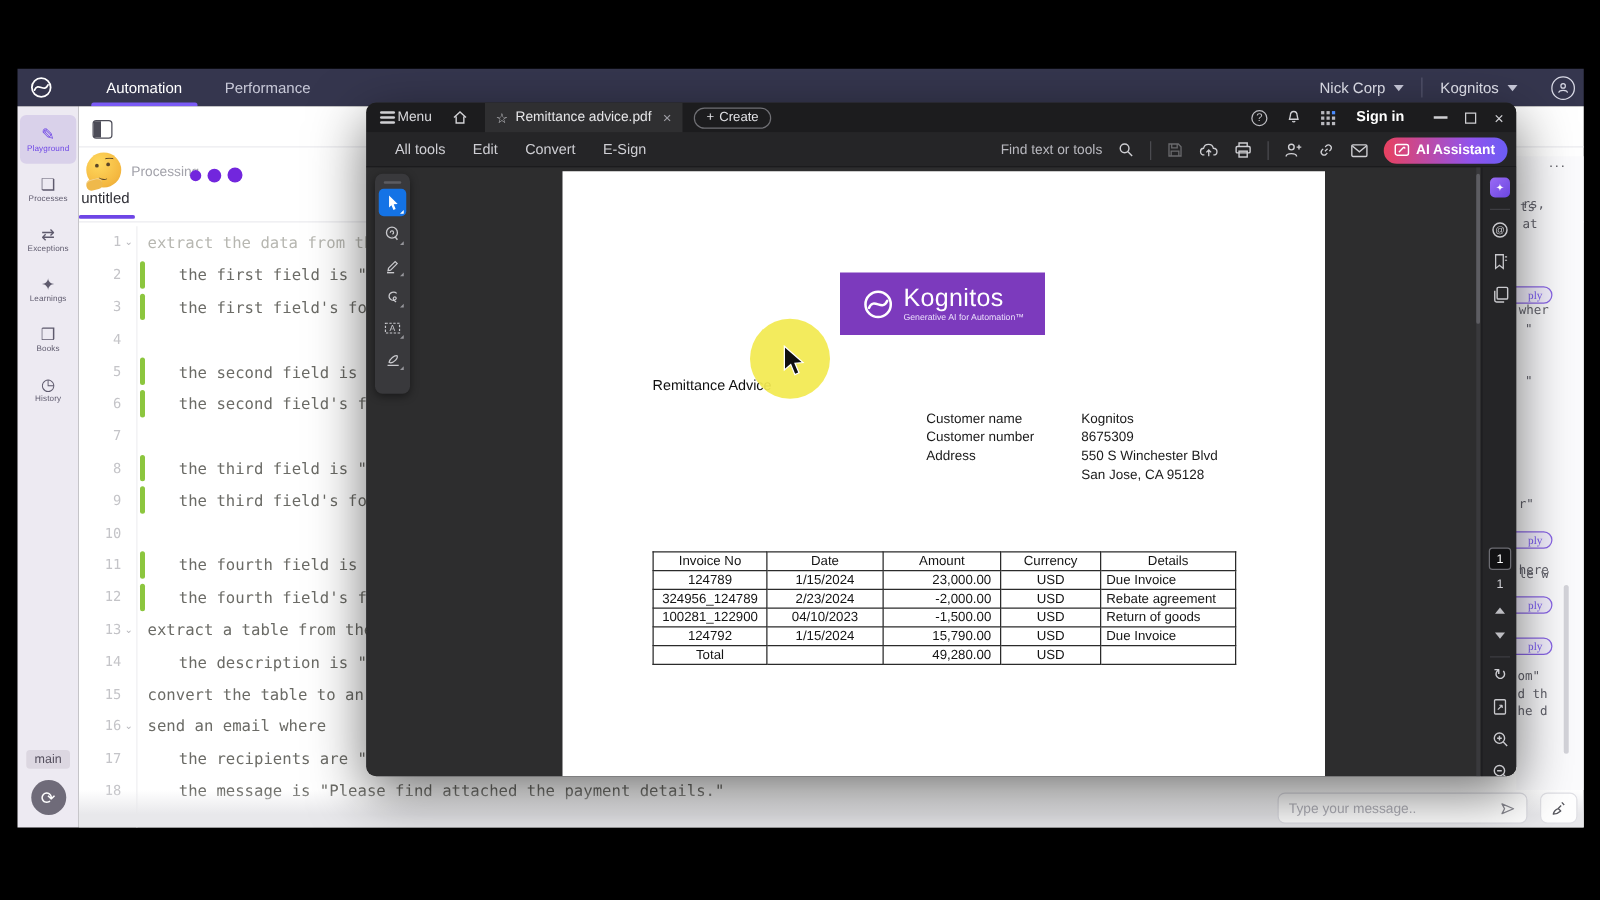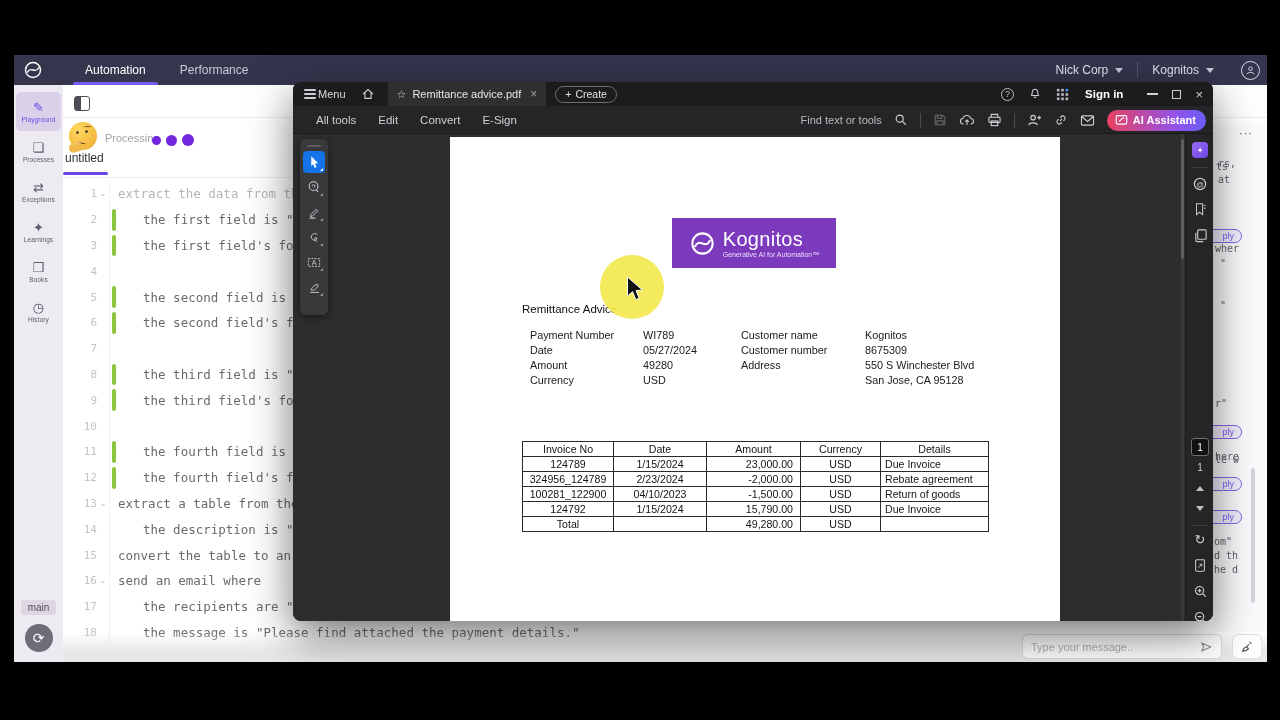--- a/index.html
+++ b/index.html
@@ -73,21 +73,21 @@
   .editor-gutline{position:absolute;left:46px;top:96px;bottom:0;width:1px;background:#f0f0f2}
 
   
   .right-sliver{position:absolute;left:1150px;top:40px;width:54px;bottom:30px;background:#fbfbfd;
     font:10px "DejaVu Sans Mono",monospace;color:#63636c}
   .sliver-dots{position:absolute;left:26px;top:2px;font-size:11px;color:#55555c;letter-spacing:1px;
     font-family:"Liberation Sans",sans-serif}
   .frag{position:absolute;white-space:pre}
   .pill{position:absolute;width:52px;height:14px;border:1.2px solid #8a66e8;border-radius:7px;
     background:#f4f0ff;color:#7a5af5;font-size:9px;display:flex;align-items:center;
-    justify-content:flex-end;padding-right:7px;font-family:Liberation Sans, sans-serif}
+    justify-content:flex-end;padding-right:7px;font-family:Liberation Serif, serif}
   .sliver-scroll{position:absolute;left:38px;top:343px;width:4px;height:135px;background:#d4d4da;border-radius:2px}
 
   .bottombar{position:absolute;left:0;right:0;bottom:0;height:30px;
     background:linear-gradient(to bottom,rgba(244,244,246,0),#e8e8eb 65%)}
   .msg-input{position:absolute;left:959px;top:2px;width:200px;height:25px;background:#fff;
     border:1px solid #dcdce2;border-radius:6px;display:flex;align-items:center;padding:0 8px;
     color:#b2b2ba;font-size:11px}
   .msg-input .ph{flex:1}
   .broom-btn{position:absolute;left:1169px;top:2px;width:30px;height:25px;background:#fff;
     border:1px solid #e0e0e5;border-radius:6px;display:flex;align-items:center;justify-content:center}
@@ -587,42 +587,20 @@
             <path d="M5.5 14.5 C9 6.5 15 17.5 18.5 9.5" fill="none" stroke="#fff" stroke-width="1.8" stroke-linecap="round"></path>
           </svg>
           <div class="logo-text">
             <div class="brand">Kognitos</div>
             <div class="tagline">Generative AI for Automation™</div>
           </div>
         </div>
 
         <div class="pdf-title">Remittance Advice</div>
 
-        <div class="sum-left">
-
-            <div class="sum-row">
-              <span class="lab">Payment Number</span>
-              <span class="val">WI789</span>
-            </div>
-
-            <div class="sum-row">
-              <span class="lab">Date</span>
-              <span class="val">05/27/2024</span>
-            </div>
-
-            <div class="sum-row">
-              <span class="lab">Amount</span>
-              <span class="val">49280</span>
-            </div>
-
-            <div class="sum-row">
-              <span class="lab">Currency</span>
-              <span class="val">USD</span>
-            </div>
-          </div>
         <div class="sum-right">
 
             <div class="sum-row">
               <span class="lab">Customer name</span>
               <span class="val">Kognitos</span>
             </div>
 
             <div class="sum-row">
               <span class="lab">Customer number</span>
               <span class="val">8675309</span>

